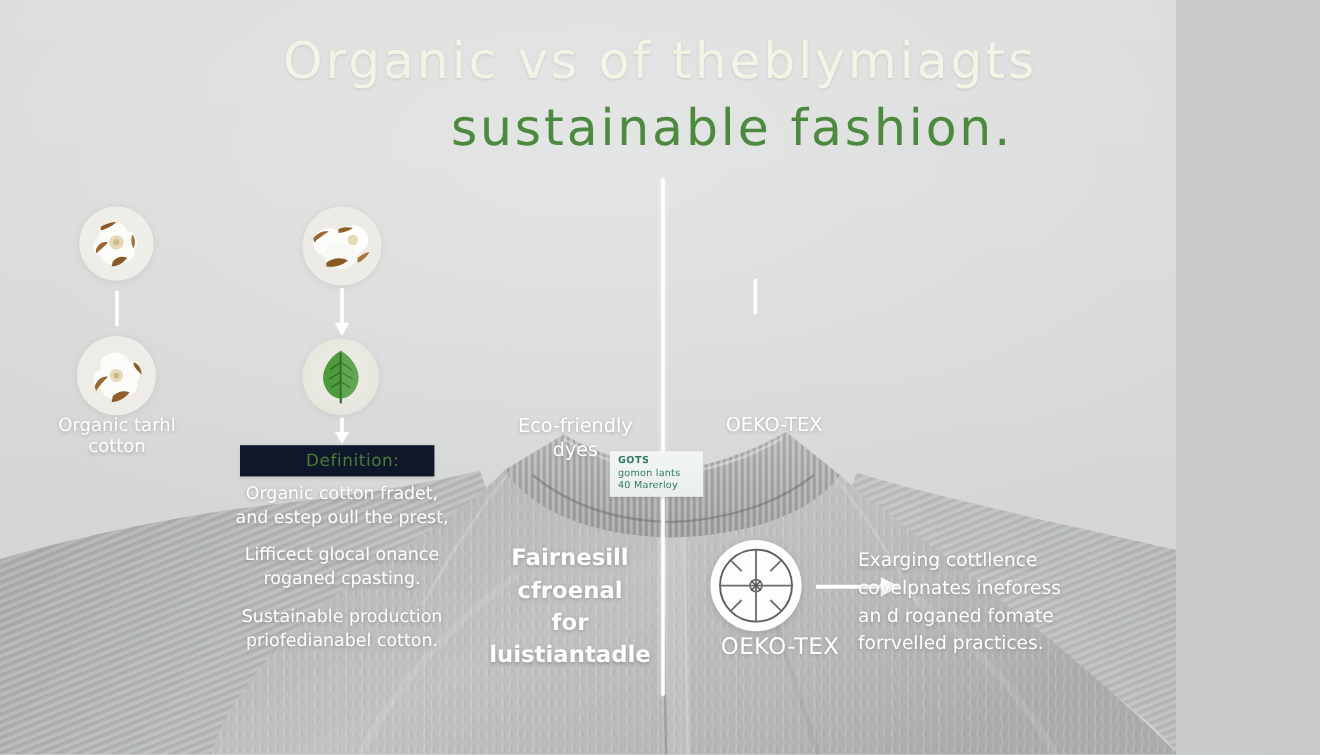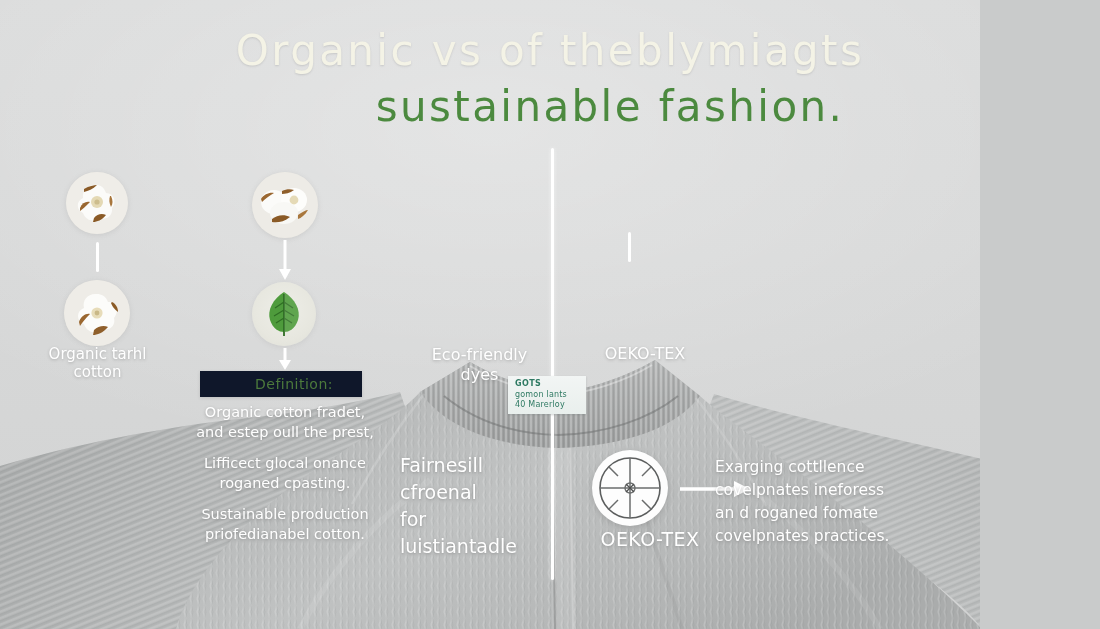--- a/index.html
+++ b/index.html
@@ -164,21 +164,22 @@
   }
   .para-left p { margin: 0 0 11px 0; }
   .para-left p:last-child { margin-bottom: 0; }
 
   .para-center {
     left: 400px;
     top: 452px;
     width: 150px;
     font-size: 19px;
     line-height: 1.42;
-    text-align: left;
+    text-align: center;
+    font-weight: bold;
   }
   .para-center span { display: block; }
 
   .para-right {
     left: 715px;
     top: 456px;
     width: 200px;
     font-size: 15.5px;
     line-height: 1.48;
     text-align: left;
@@ -502,16 +503,16 @@
       <path d="M54 3 L70 11 L54 19 Z" fill="#ffffff"></path>
     </svg>
   </div>
 
   <div class="art-label label-oeko-badge">OEKO-TEX</div>
 
   <div class="body-text para-right">
     <span>Exarging cottllence</span>
     <span>covelpnates ineforess</span>
     <span>an d roganed fomate</span>
-    <span>covelpnates practices.</span>
+    <span>forrvelled practices.</span>
   </div>
 
 </div>
 
 </body></html>

